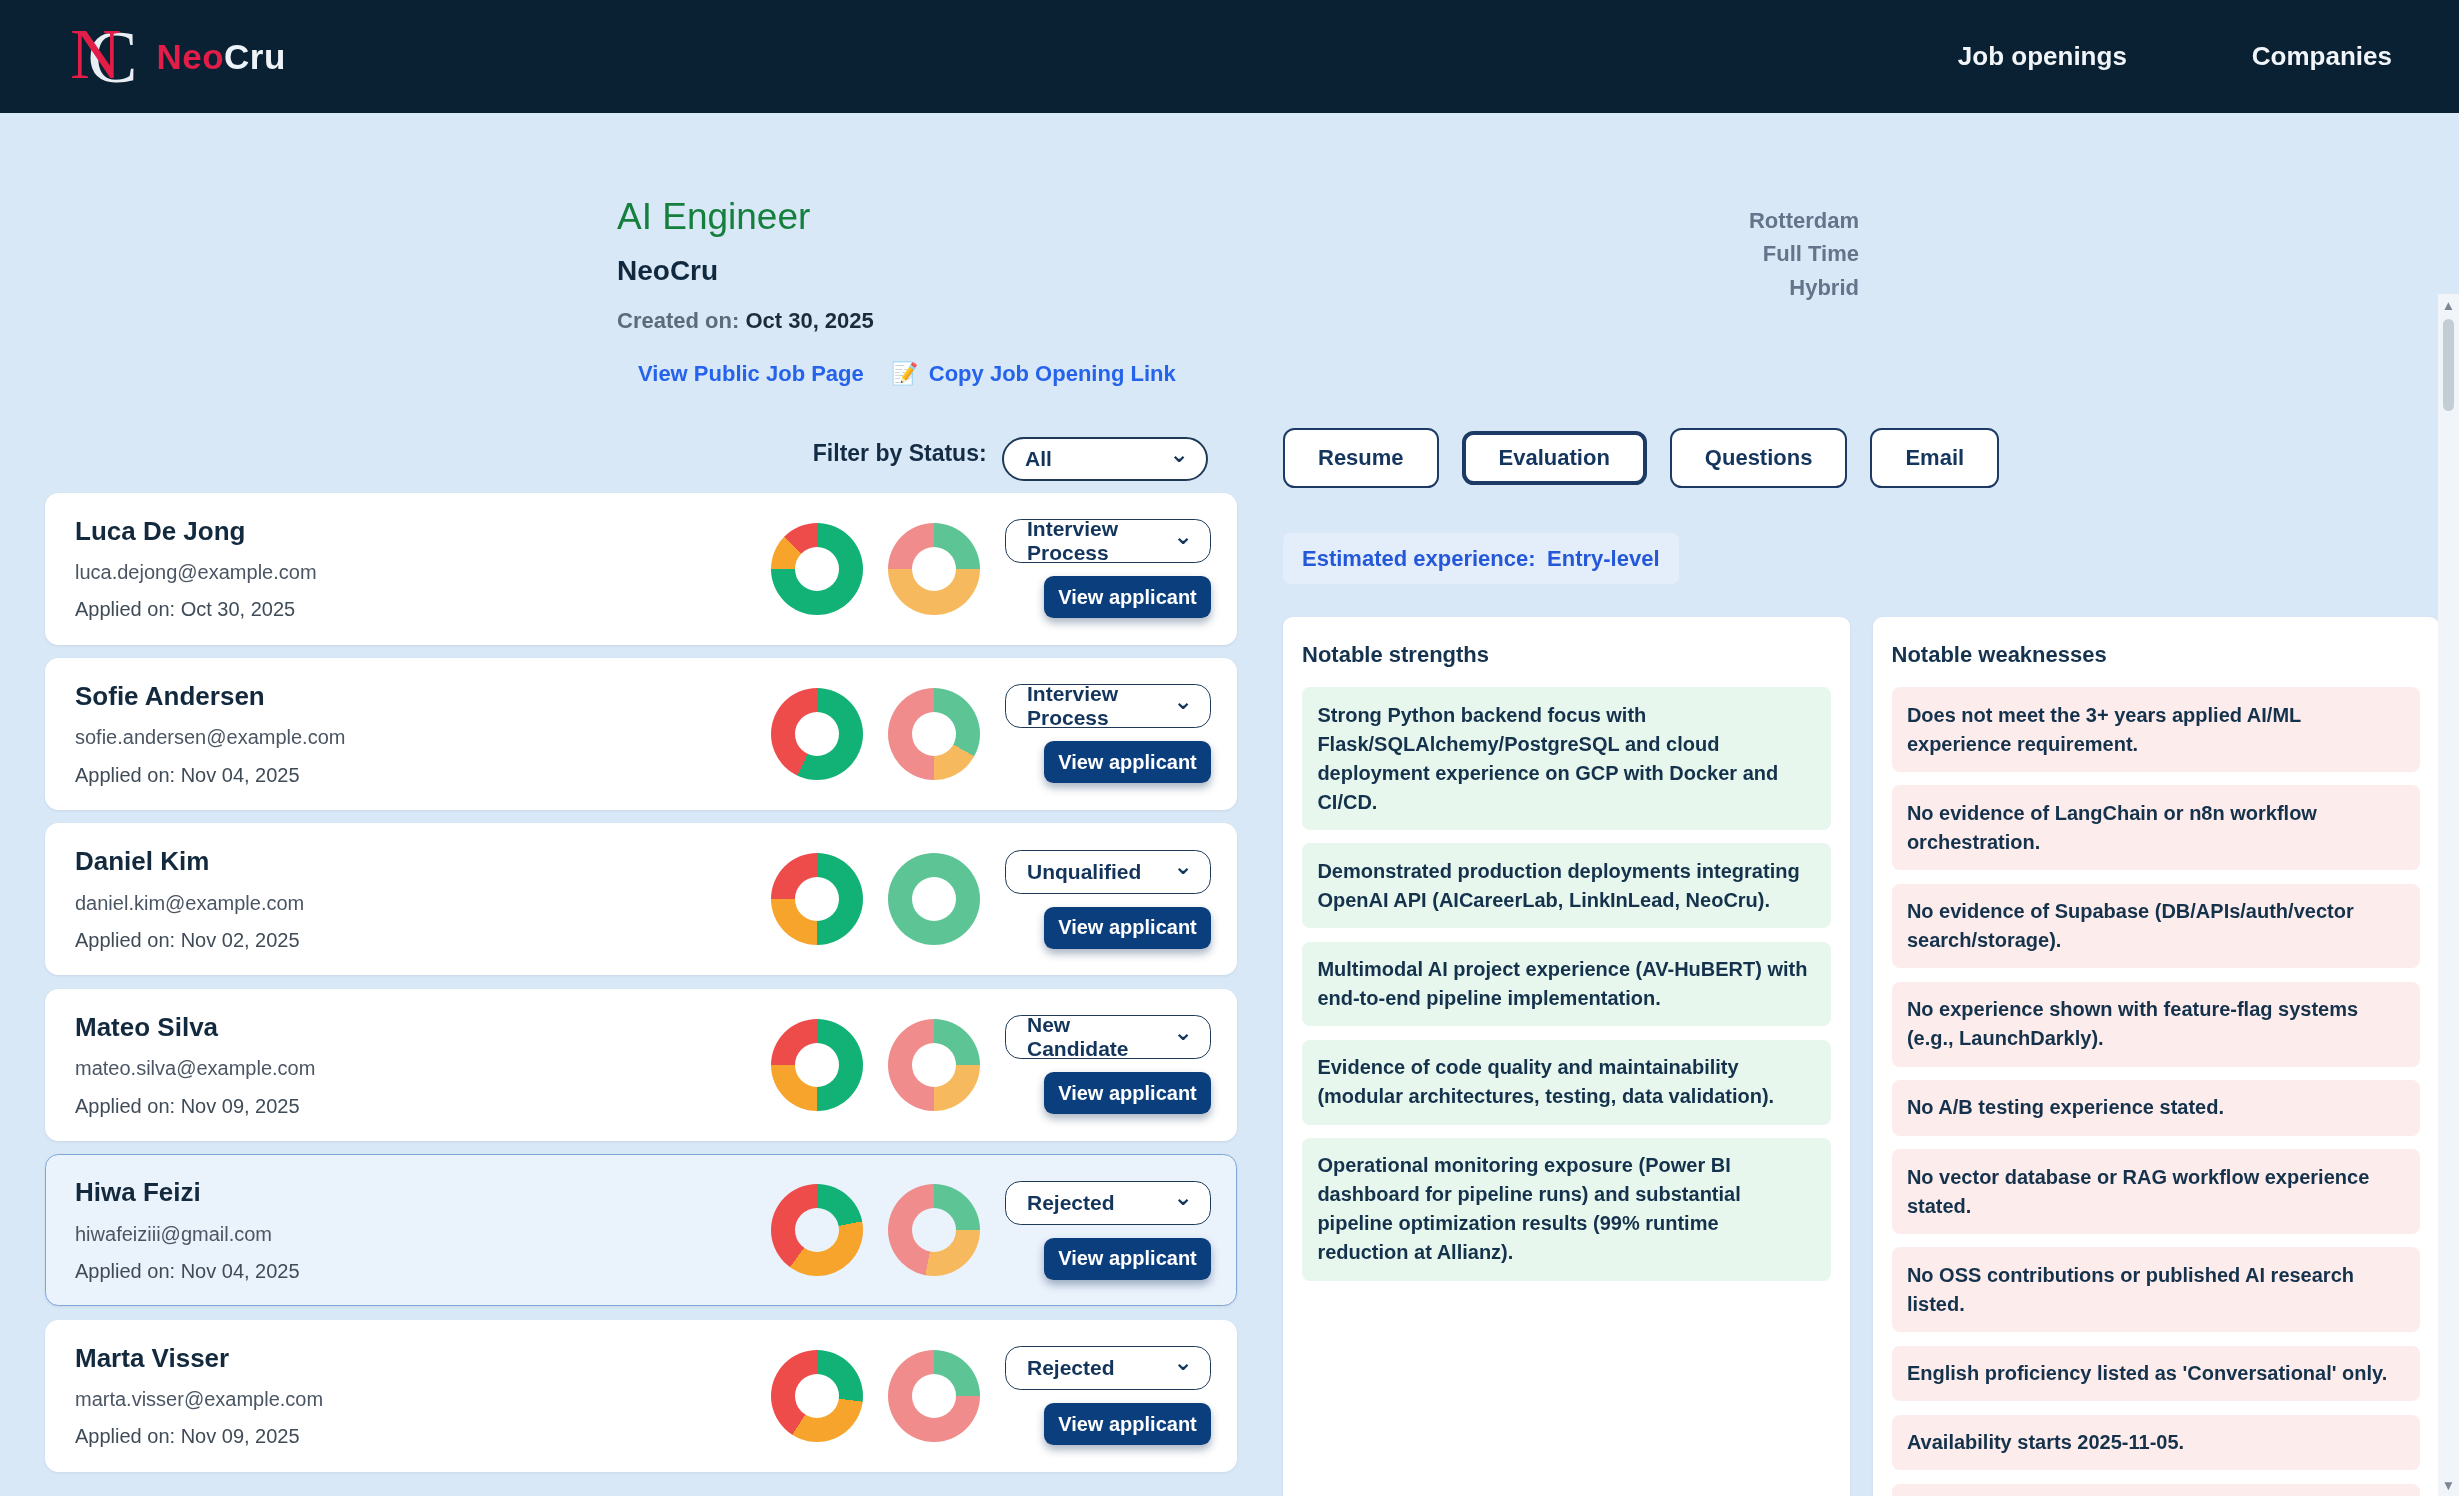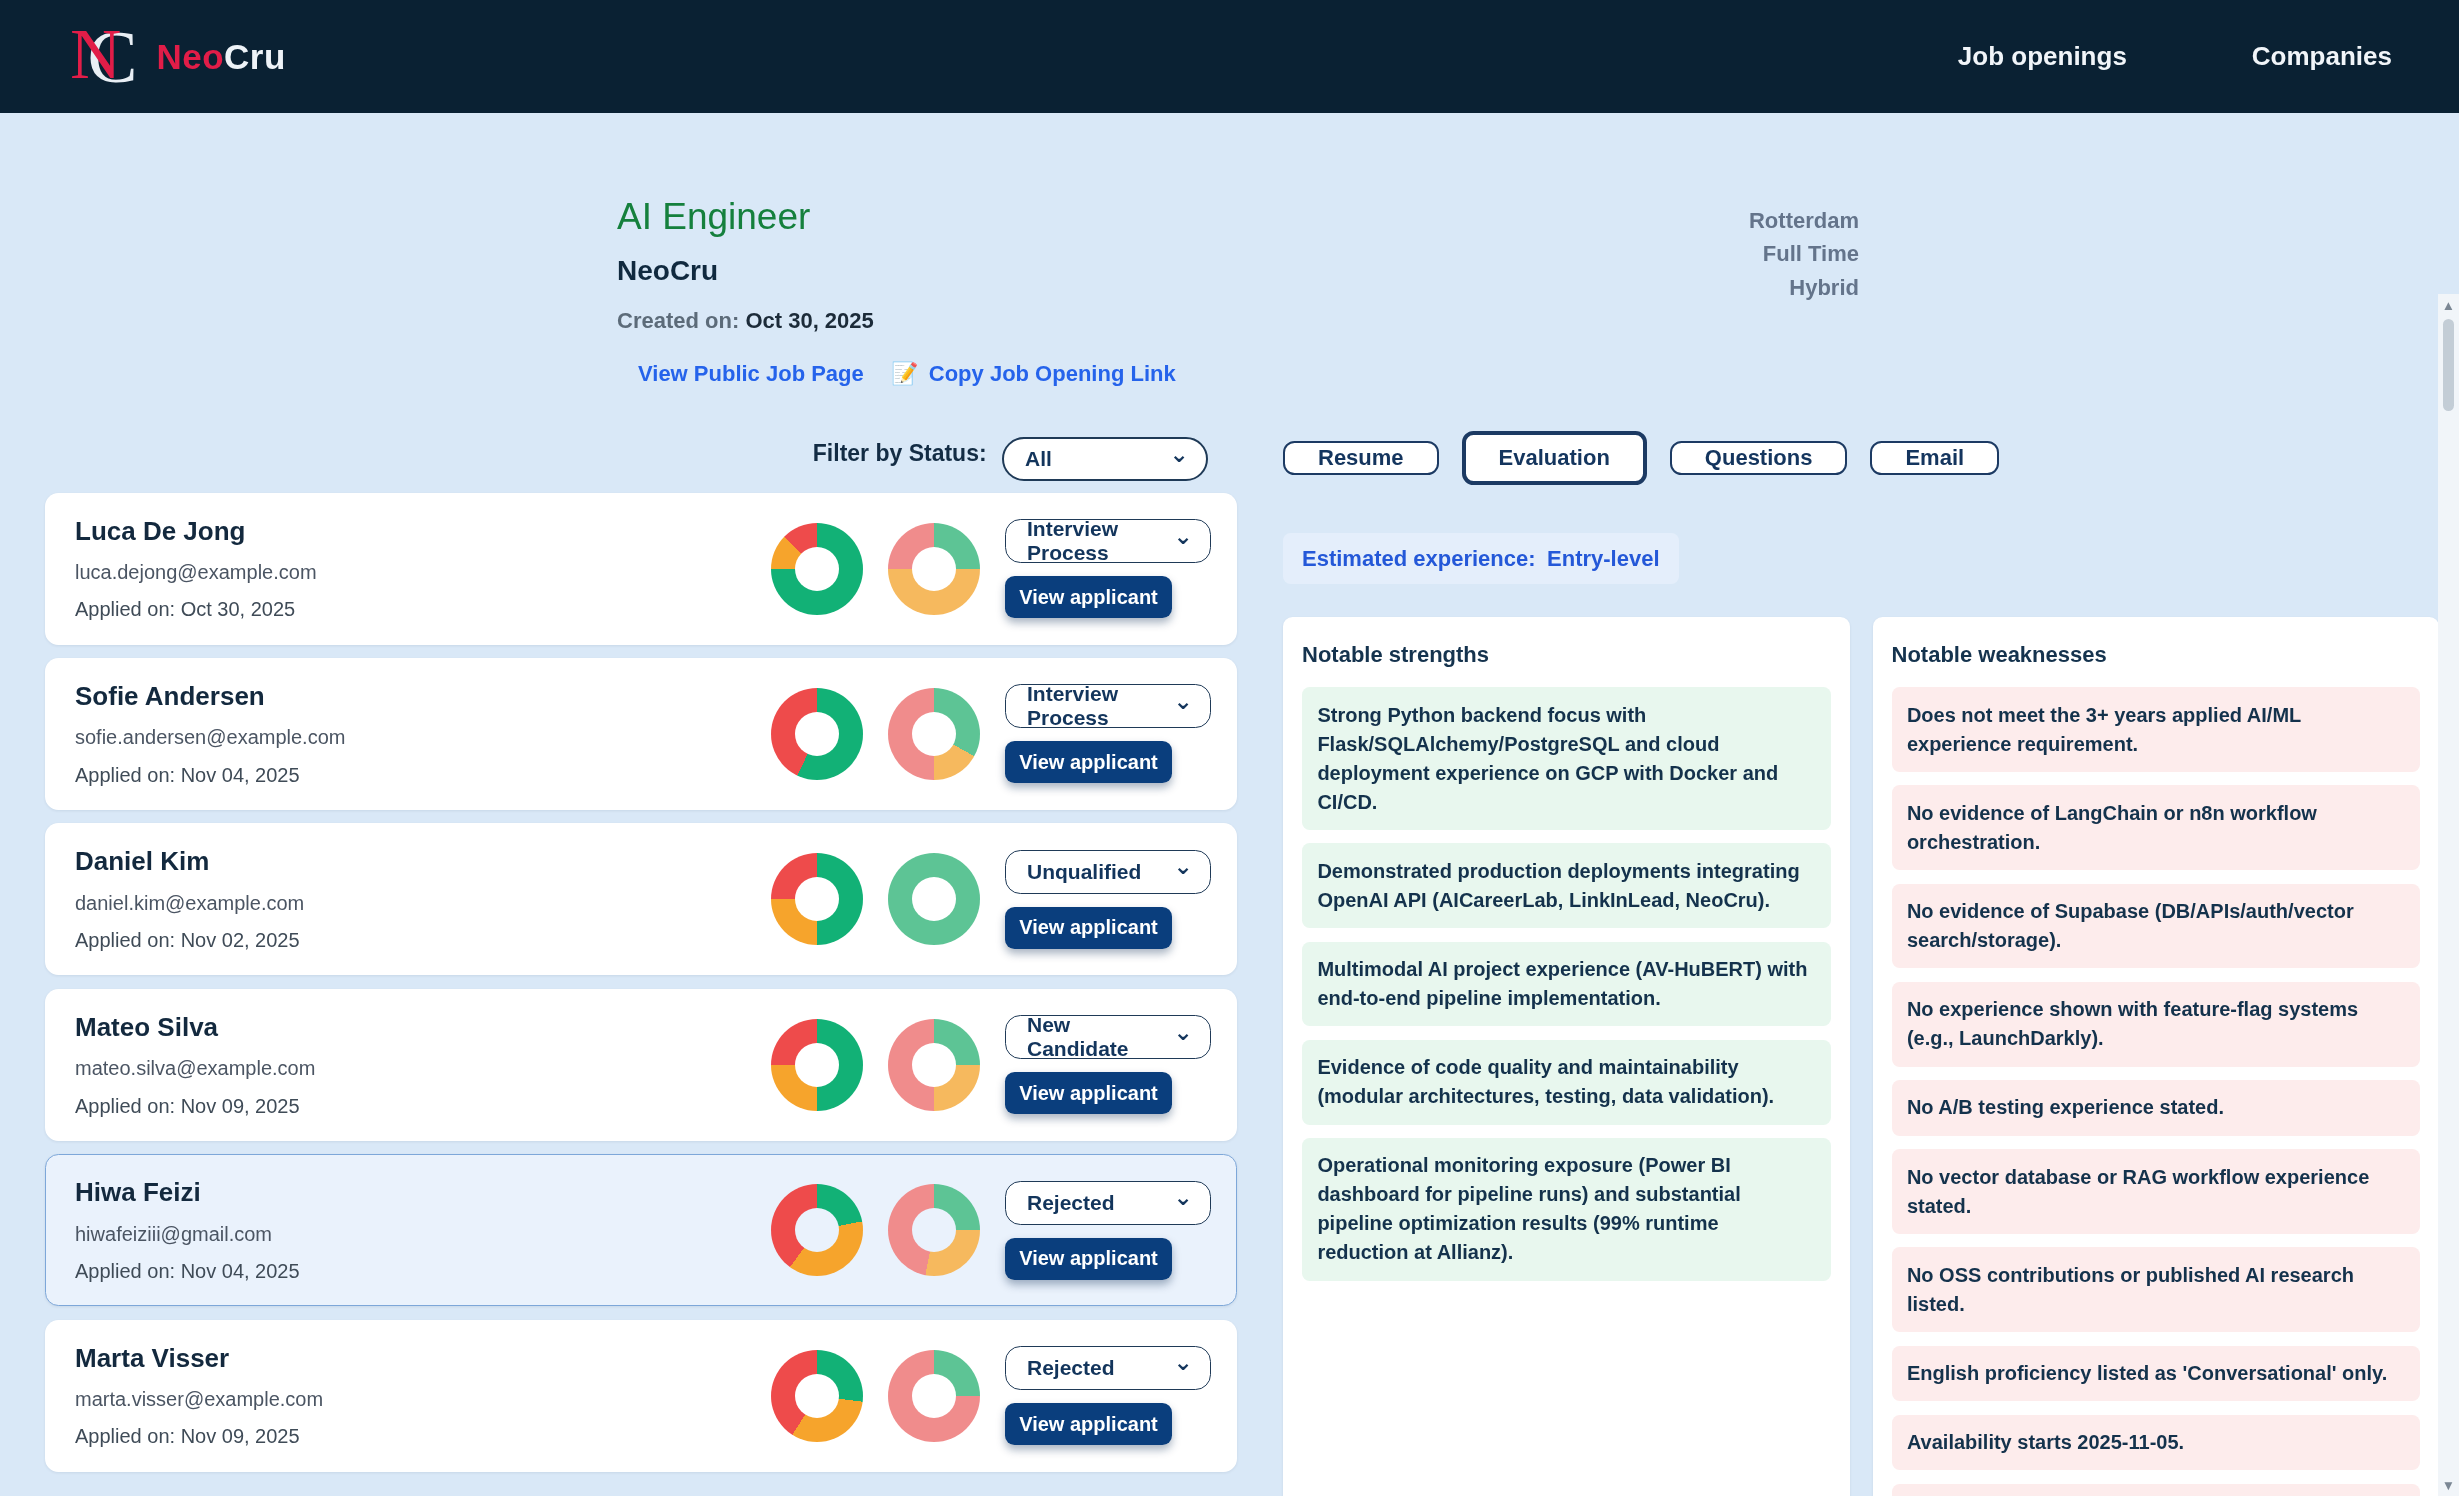--- a/index.html
+++ b/index.html
@@ -67,32 +67,32 @@
     box-shadow:0 1px 2.9px rgba(13,42,68,.08); cursor:pointer; border:1.9px solid transparent;
   }
   .card.selected { background:#eaf2fc; border:1.9px solid #7da7d9; --hole:#eaf2fc; }
   .card .info { flex:1; }
   .card .name { font-size:26px; font-weight:600; color:#13293e; }
   .card .email { font-size:20px; font-weight:400; color:#4b5563; margin-top:14.4px; }
   .card .applied { font-size:20px; font-weight:400; color:#3f4b57; margin-top:14.4px; }
   .donuts { display:flex; gap:25px; margin-right:25px; }
   .donut { position:relative; width:92px; height:92px; border-radius:50%; }
   .donut::after { content:""; position:absolute; inset:24px; border-radius:50%; background:var(--hole,#fff); }
-  .controls { width:206px; display:flex; flex-direction:column; align-items:flex-start; gap:13px; }
+  .controls { width:206px; display:flex; flex-direction:column; align-items:flex-end; gap:13px; }
   .status-select { width:206px; border-width:1.9px; border-radius:15.4px; height:44px; }
   .view-btn {
     width:167px; height:42px; background:#0a3e7d; color:#fff; border:none; border-radius:9.6px;
     font-family:inherit; font-size:20px; font-weight:700; cursor:pointer;
     box-shadow:0 4.8px 8.6px rgba(10,40,80,.35);
   }
 
   
   .tabs { display:flex; gap:23px; align-items:center; height:54px; }
   .tab {
-    background:#fff; border:2.4px solid #1c3a63; border-radius:11.5px; height:34px;
+    background:#fff; border:2.4px solid #1c3a63; border-radius:11.5px; height:60px;
     padding:0 33px; display:flex; align-items:center; font-size:22px; font-weight:700;
     color:#14355e; cursor:pointer;
   }
   .tab.active { border-width:4.8px; height:54px; }
   .est-pill {
     display:inline-flex; gap:11.5px; margin-top:48px; background:#e4eefb; border-radius:7.7px;
     padding:12.5px 19px; font-size:22px; font-weight:700; color:#2458d8;
   }
   
   .panels { display:flex; gap:23px; margin-top:33px; }

